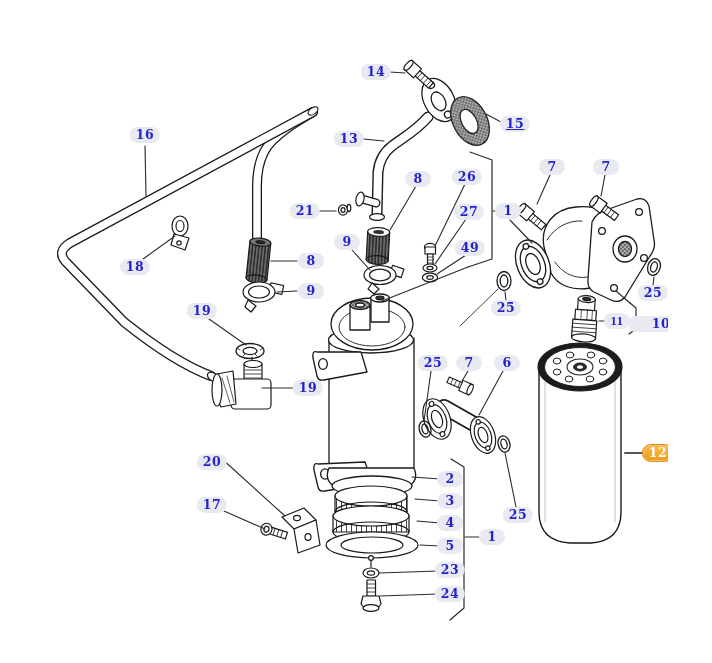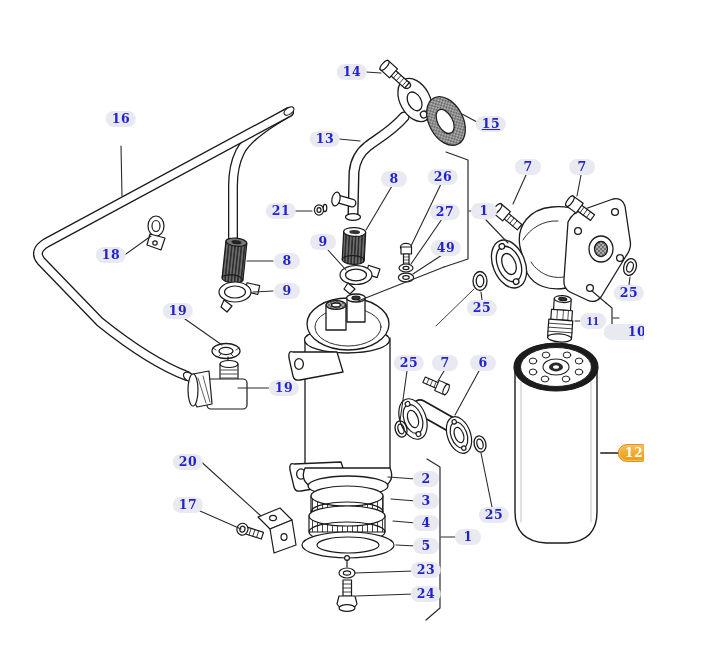--- a/index.html
+++ b/index.html
@@ -1,17 +1,17 @@
 <!DOCTYPE html>
 <html><head>
 <meta charset="utf-8">
 <style>
   html,body{margin:0;padding:0;background:#ffffff;}
   #stage{position:relative;width:644px;height:663px;background:#ffffff;overflow:hidden;
-         font-family:"DejaVu Serif", serif;}
+         font-family:"DejaVu Serif", serif;margin-left:24px;}
   #art{position:absolute;left:0;top:0;}
   #callout-layer{position:absolute;left:0;top:0;width:100%;height:100%;}
   .callout{position:absolute;transform:translate(-50%,-50%);
            min-width:14px;padding:1px 6px;border-radius:10px;
            background:#e9e9f1;color:#2323cb;
            font-size:12.5px;font-weight:bold;text-align:center;line-height:14px;
            letter-spacing:0.5px;cursor:pointer;user-select:none;}
   .callout.highlighted{background:linear-gradient(#f8bc52,#ec9a10);
            color:#ffffff;border:1.5px solid #dd8d12;
            box-shadow:0 0 0 1px #f3c475 inset;}
@@ -348,41 +348,41 @@
     <path d="M606,303 L612,308 L612,329 L605,334"></path>
     <path d="M613,318 L619,318"></path>
     <path d="M606,303 L592,291"></path>
   </g>
 </svg>
 
 <div id="callout-layer">
       <div class="callout" style="left: 352px; top: 72px;">14</div>
       <div class="callout" style="left: 491px; top: 124px; text-decoration: underline;">15</div>
       <div class="callout" style="left: 325px; top: 139px;">13</div>
-      <div class="callout" style="left: 121px; top: 119px;">16</div>
+      <div class="callout" style="left: 121px; top: 135px;">16</div>
       <div class="callout" style="left: 281px; top: 211px;">21</div>
       <div class="callout" style="left: 287px; top: 261px;">8</div>
       <div class="callout" style="left: 287px; top: 291px;">9</div>
-      <div class="callout" style="left: 111px; top: 255px;">18</div>
+      <div class="callout" style="left: 111px; top: 267px;">18</div>
       <div class="callout" style="left: 178px; top: 311px;">19</div>
       <div class="callout" style="left: 284px; top: 388px;">19</div>
       <div class="callout" style="left: 188px; top: 462px;">20</div>
       <div class="callout" style="left: 188px; top: 505px;">17</div>
       <div class="callout" style="left: 394px; top: 179px;">8</div>
       <div class="callout" style="left: 323px; top: 242px;">9</div>
       <div class="callout" style="left: 443px; top: 177px;">26</div>
       <div class="callout" style="left: 445px; top: 212px;">27</div>
       <div class="callout" style="left: 446px; top: 248px;">49</div>
       <div class="callout" style="left: 484px; top: 211px;">1</div>
       <div class="callout" style="left: 528px; top: 167px;">7</div>
       <div class="callout" style="left: 582px; top: 167px;">7</div>
       <div class="callout" style="left: 482px; top: 308px;">25</div>
       <div class="callout" style="left: 629px; top: 293px;">25</div>
       <div class="callout" style="left: 593px; top: 321px; font-family: Liberation Serif, serif;">11</div>
-      <div class="callout" style="left: 628px; top: 332px; padding-left: 24px;">10</div>
+      <div class="callout" style="left: 628px; top: 324px; padding-left: 24px;">10</div>
       <div class="callout highlighted" style="left: 634px; top: 453px;">12</div>
       <div class="callout" style="left: 409px; top: 363px;">25</div>
       <div class="callout" style="left: 445px; top: 363px;">7</div>
       <div class="callout" style="left: 483px; top: 363px;">6</div>
       <div class="callout" style="left: 494px; top: 515px;">25</div>
       <div class="callout" style="left: 426px; top: 479px;">2</div>
       <div class="callout" style="left: 426px; top: 501px;">3</div>
       <div class="callout" style="left: 426px; top: 523px;">4</div>
       <div class="callout" style="left: 426px; top: 546px;">5</div>
       <div class="callout" style="left: 468px; top: 537px;">1</div>

